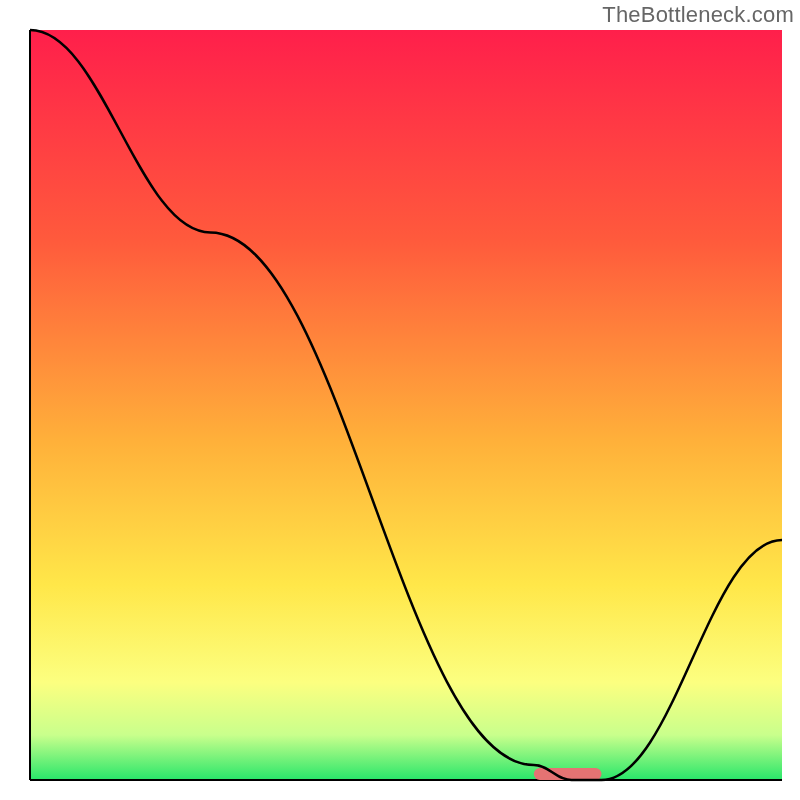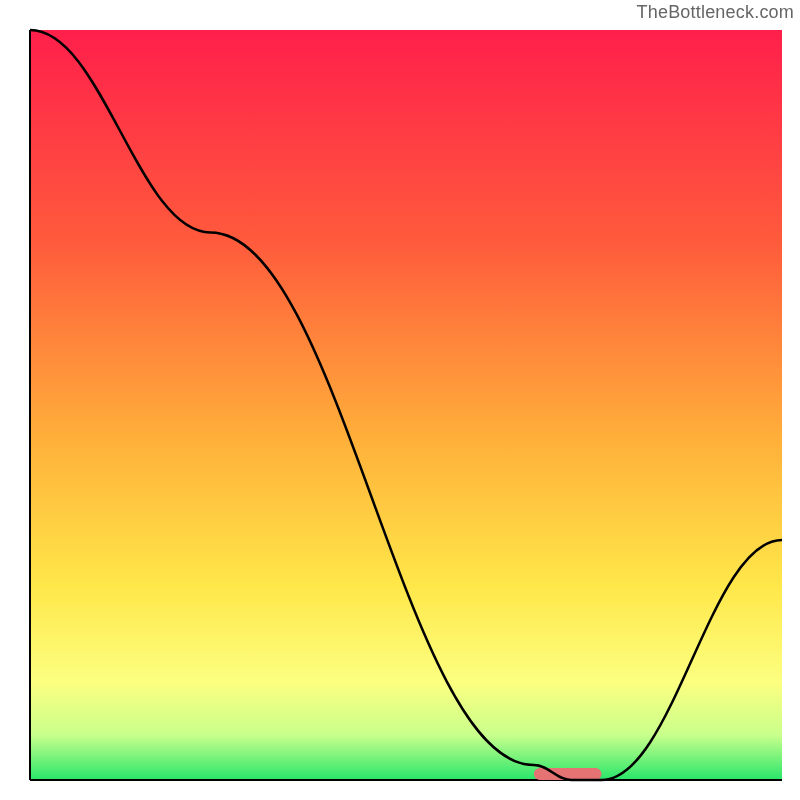--- a/index.html
+++ b/index.html
@@ -13,21 +13,21 @@
   .container {
     position: relative;
     width: 800px;
     height: 800px;
   }
   .watermark {
     position: absolute;
     top: 2px;
     right: 6px;
     color: #666;
-    font-size: 18px;
+    font-size: 22px;
     font-weight: 500;
     z-index: 5;
     letter-spacing: 0.2px;
   }
   svg.chart {
     position: absolute;
     top: 0;
     left: 0;
   }
 </style>

